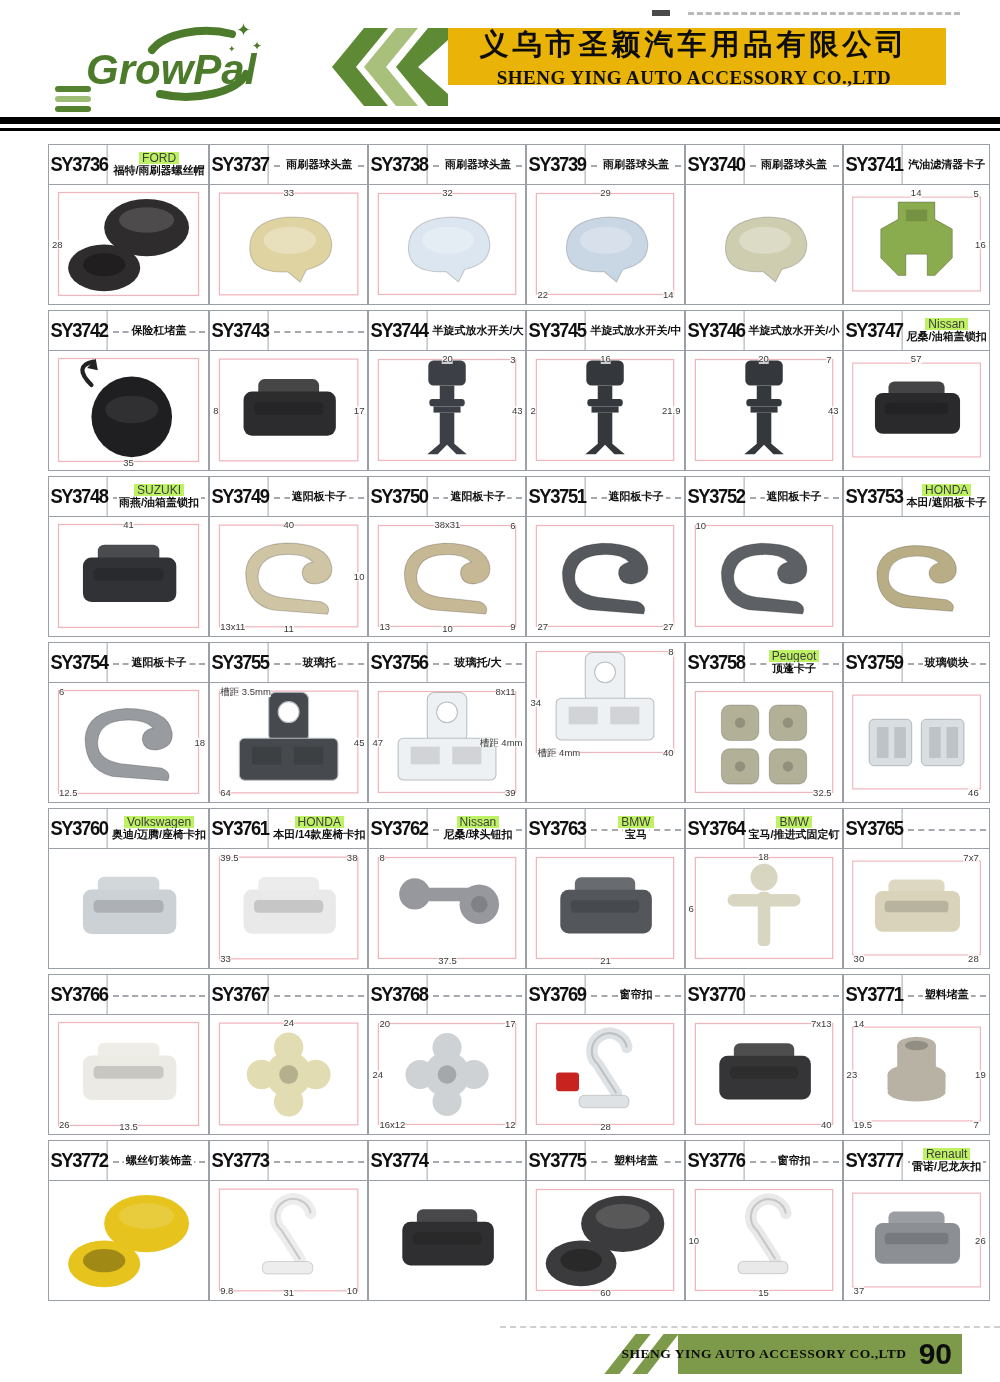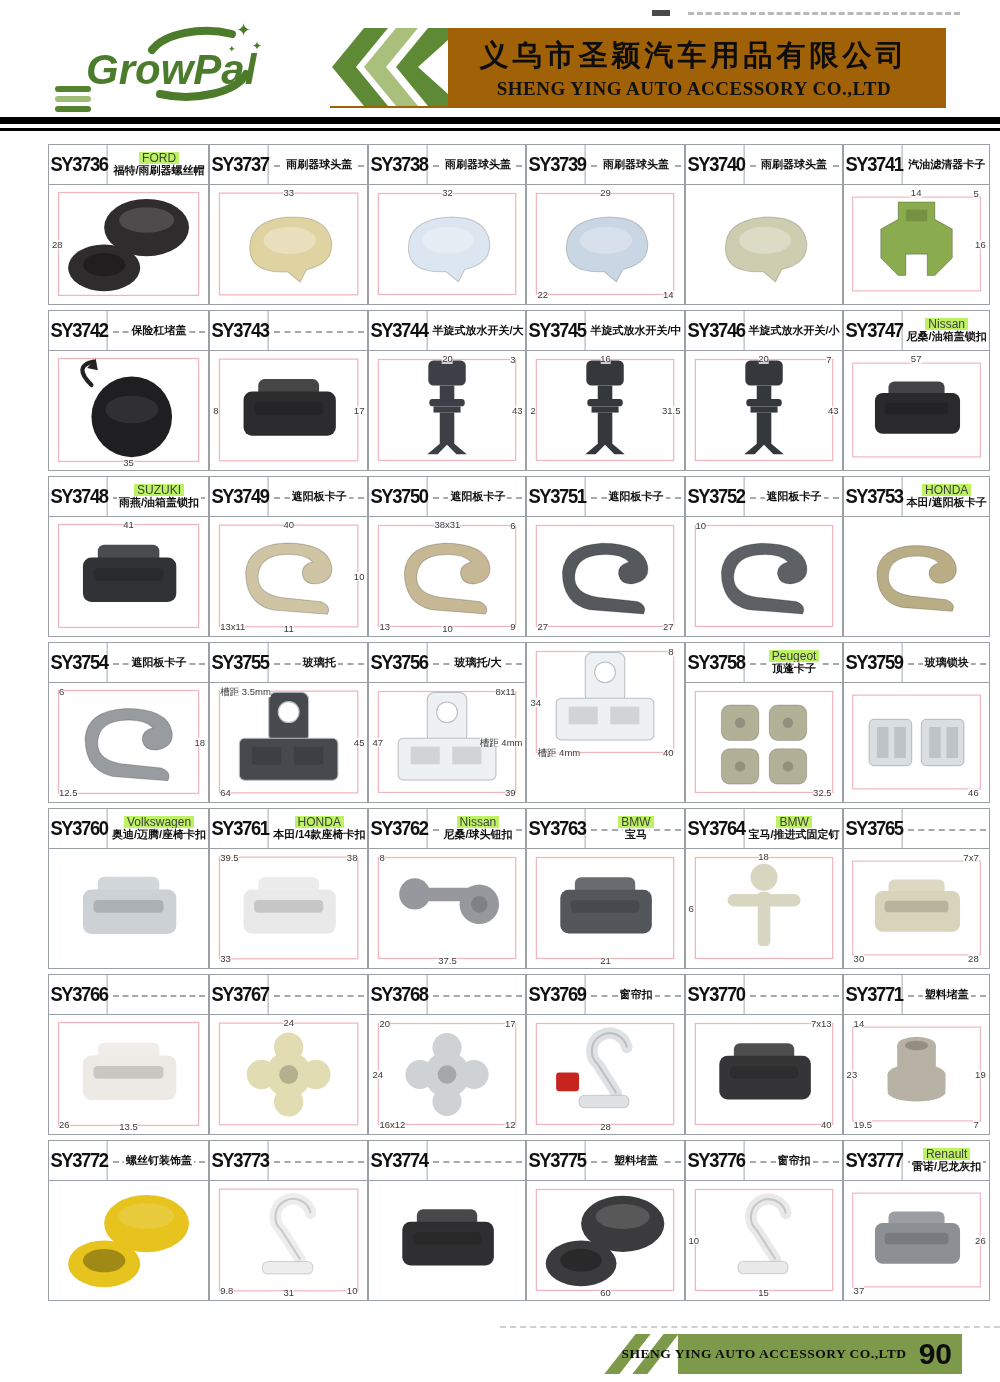--- a/index.html
+++ b/index.html
@@ -5,21 +5,21 @@
   * { margin:0; padding:0; box-sizing:border-box; }
   body { background:#e8e8e8; font-family:"Liberation Sans", sans-serif; }
   .page { position:relative; width:1000px; height:1382px; background:#fff; margin:0 auto; overflow:hidden; }
 
   
   .top-dash { position:absolute; top:12px; left:688px; width:272px; border-top:3px dashed #b9b9b9; }
   .print-mark { position:absolute; top:10px; left:652px; width:18px; height:6px; background:#4a4a4a; }
   .logo { position:absolute; left:60px; top:20px; width:250px; height:88px; }
   .green-bars { position:absolute; left:55px; top:86px; width:36px; }
   .green-bars div { height:6px; border-radius:3px; margin-bottom:4px; }
-  .banner { position:absolute; left:330px; top:28px; width:616px; height:80px; background:#a16207; }
+  .banner { position:absolute; left:330px; top:28px; width:616px; height:57px; background:#eab308; }
   .banner-chev { position:absolute; left:0; top:0; width:118px; height:78px; }
   .banner-text { position:absolute; left:118px; right:6px; top:0; bottom:0; display:flex; flex-direction:column; align-items:center; justify-content:center; }
   .banner-cn { font-size:29px; font-weight:900; color:#0d0d0d; letter-spacing:4px; white-space:nowrap; }
   .banner-en { font-family:"Liberation Serif", serif; font-size:19px; font-weight:700; color:#111; letter-spacing:.5px; white-space:nowrap; margin-top:2px; }
   .rule1 { position:absolute; top:117px; left:0; width:1000px; height:7px; background:#000; }
   .rule2 { position:absolute; top:128px; left:0; width:1000px; height:3px; background:#000; }
 
   
   .grid { position:absolute; top:144px; left:48px; width:911px; display:grid; grid-template-columns:repeat(6,1fr); row-gap:5px; }
   .cell { border:1px solid #9aa0a6; background:#fff; }
@@ -268,21 +268,21 @@
           <svg viewBox="0 0 150 112" preserveAspectRatio="xMidYMid meet">
             <rect x="9" y="7" width="132" height="97" fill="none" stroke="#f0b6be" stroke-width="1.2"></rect>
             <rect x="57" y="8" width="36" height="24" rx="5" fill="#34383d"></rect>
             <rect x="68" y="32" width="14" height="13" fill="#34383d"></rect>
             <rect x="58" y="45" width="34" height="7" rx="3" fill="#34383d"></rect>
             <rect x="62" y="52" width="26" height="6" fill="#34383d"></rect>
             <path d="M68 58 L68 88 L56 98 L66 98 L75 89 L84 98 L94 98 L82 88 L82 58 Z" fill="#34383d"></path>
           </svg>
           <span class="ann ann-t">16</span>
           <span class="ann ann-l">2</span>
-          <span class="ann ann-r">31.5</span>
+          <span class="ann ann-r">21.9</span>
         </div>
   </div>
       <div class="cell">
     <div class="cell-head">
       <div class="code">SY3746</div>
       <div class="descbox">
 
         <span class="cn">半旋式放水开关/小</span>
       </div>
     </div>

